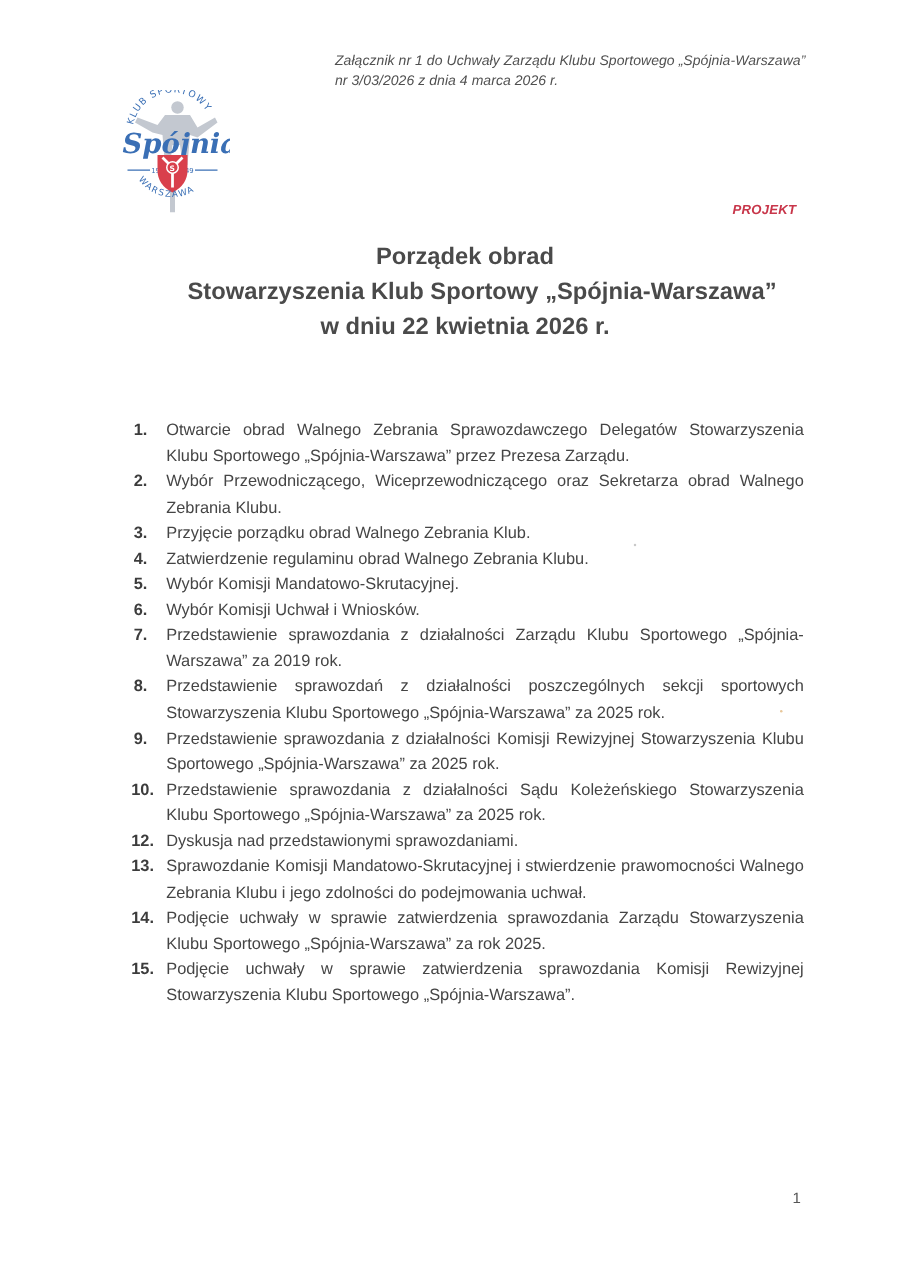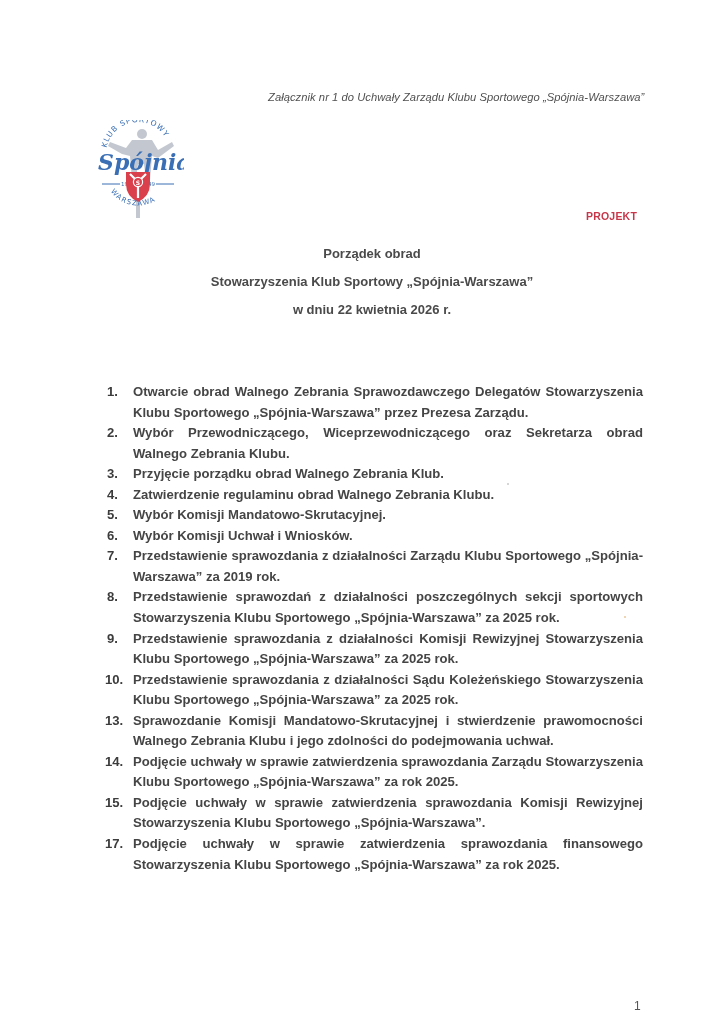--- a/index.html
+++ b/index.html
@@ -1,50 +1,51 @@
 <!DOCTYPE html>
 <html><head>
 <meta charset="utf-8">
 <style>
   html, body { margin:0; padding:0; background:#ffffff; }
   body { width:724px; height:1024px; position:relative; overflow:hidden;
          font-family:"Liberation Sans", "DejaVu Sans", sans-serif; color:#404040; }
-  .page { position:absolute; left:0; top:0; width:724px; height:841px; background:#fff;margin-top:48px; }
+  .page { position:absolute; left:0; top:0; width:724px; height:841px; background:#fff; }
 
   .attachment { position:absolute; left:268px; top:41px; width:400px;
                 font-style:italic; font-size:11.2px; line-height:16px; color:#505050; letter-spacing:0.05px; }
   .attachment div { white-space:nowrap; }
 
   .logo { position:absolute; left:92px; top:72px; width:92px; height:98px; }
 
   .projekt { position:absolute; left:586px; top:162px; font-size:10.5px; font-weight:bold;
-             color:#c8364a; letter-spacing:0.2px; }
+             font-style:italic; color:#c8364a; letter-spacing:0.2px; }
 
   .title { position:absolute; left:150px; top:192px; width:444px; text-align:center;
-           font-weight:bold; font-size:13px; line-height:28px; color:#4a4a4a; }
+           font-weight:bold; font-size:19px; line-height:28px; color:#4a4a4a; }
   .title div { white-space:nowrap; }
 
   .agenda { position:absolute; left:105px; top:334px; width:538px; margin:0; padding:0; list-style:none;
             font-size:13.1px; line-height:20.55px; color:#454545; }
   .agenda li { position:relative; padding-left:28px; text-align:justify; text-align-last:left; }
   .agenda .num { position:absolute; left:2px; top:0; font-weight:bold; color:#3c3c3c; }
   .agenda .num.two { left:0px; }
-  .agenda .txt { display:block;font-weight:bold; }
+  .agenda .txt { display:block; }
 
   .page-number { position:absolute; left:634px; top:951px; font-size:12px; color:#555; }
 
   .speck { position:absolute; width:2px; height:2px; border-radius:1px; }
 </style>
 </head>
 <body>
 
 <div class="page">
 
   <div class="attachment">
     <div>Załącznik nr 1 do Uchwały Zarządu Klubu Sportowego „Spójnia-Warszawa”</div>
+    <div>nr 3/03/2026 z dnia 4 marca 2026 r.</div>
   </div>
 
   <div class="logo">
     <svg width="92" height="98" viewBox="0 0 92 98">
       <defs>
         <path id="arcTop" d="M14,34 A32,32 0 0 1 78,34"></path>
         <path id="arcBot" d="M16,66 A32,30 0 0 0 76,66"></path>
       </defs>
 
       <g fill="#c3c8d0">
@@ -119,34 +120,34 @@
       </li>
     <li>
         <span class="num">9.</span>
         <span class="txt">Przedstawienie sprawozdania z działalności Komisji Rewizyjnej Stowarzyszenia Klubu Sportowego „Spójnia-Warszawa” za 2025 rok.</span>
       </li>
     <li>
         <span class="num two">10.</span>
         <span class="txt">Przedstawienie sprawozdania z działalności Sądu Koleżeńskiego Stowarzyszenia Klubu Sportowego „Spójnia-Warszawa” za 2025 rok.</span>
       </li>
     <li>
+        <span class="num two">12.</span>
+        <span class="txt">Dyskusja nad przedstawionymi sprawozdaniami.</span>
+      </li>
+    <li>
         <span class="num two">13.</span>
         <span class="txt">Sprawozdanie Komisji Mandatowo-Skrutacyjnej i stwierdzenie prawomocności Walnego Zebrania Klubu i jego zdolności do podejmowania uchwał.</span>
       </li>
     <li>
         <span class="num two">14.</span>
         <span class="txt">Podjęcie uchwały w sprawie zatwierdzenia sprawozdania Zarządu Stowarzyszenia Klubu Sportowego „Spójnia-Warszawa” za rok 2025.</span>
       </li>
     <li>
         <span class="num two">15.</span>
         <span class="txt">Podjęcie uchwały w sprawie zatwierdzenia sprawozdania Komisji Rewizyjnej Stowarzyszenia Klubu Sportowego „Spójnia-Warszawa”.</span>
       </li>
-    <li>
-        <span class="num two">17.</span>
-        <span class="txt">Podjęcie uchwały w sprawie zatwierdzenia sprawozdania finansowego Stowarzyszenia Klubu Sportowego „Spójnia-Warszawa” za rok 2025.</span>
-      </li>
   </ol>
 
   <div class="page-number">1</div>
 
   <div class="speck" style="left:507px;top:435px;background:#c9c9c9;"></div>
   <div class="speck" style="left:624px;top:568px;background:#e8c79a;"></div>
 </div>
 
 </body></html>

